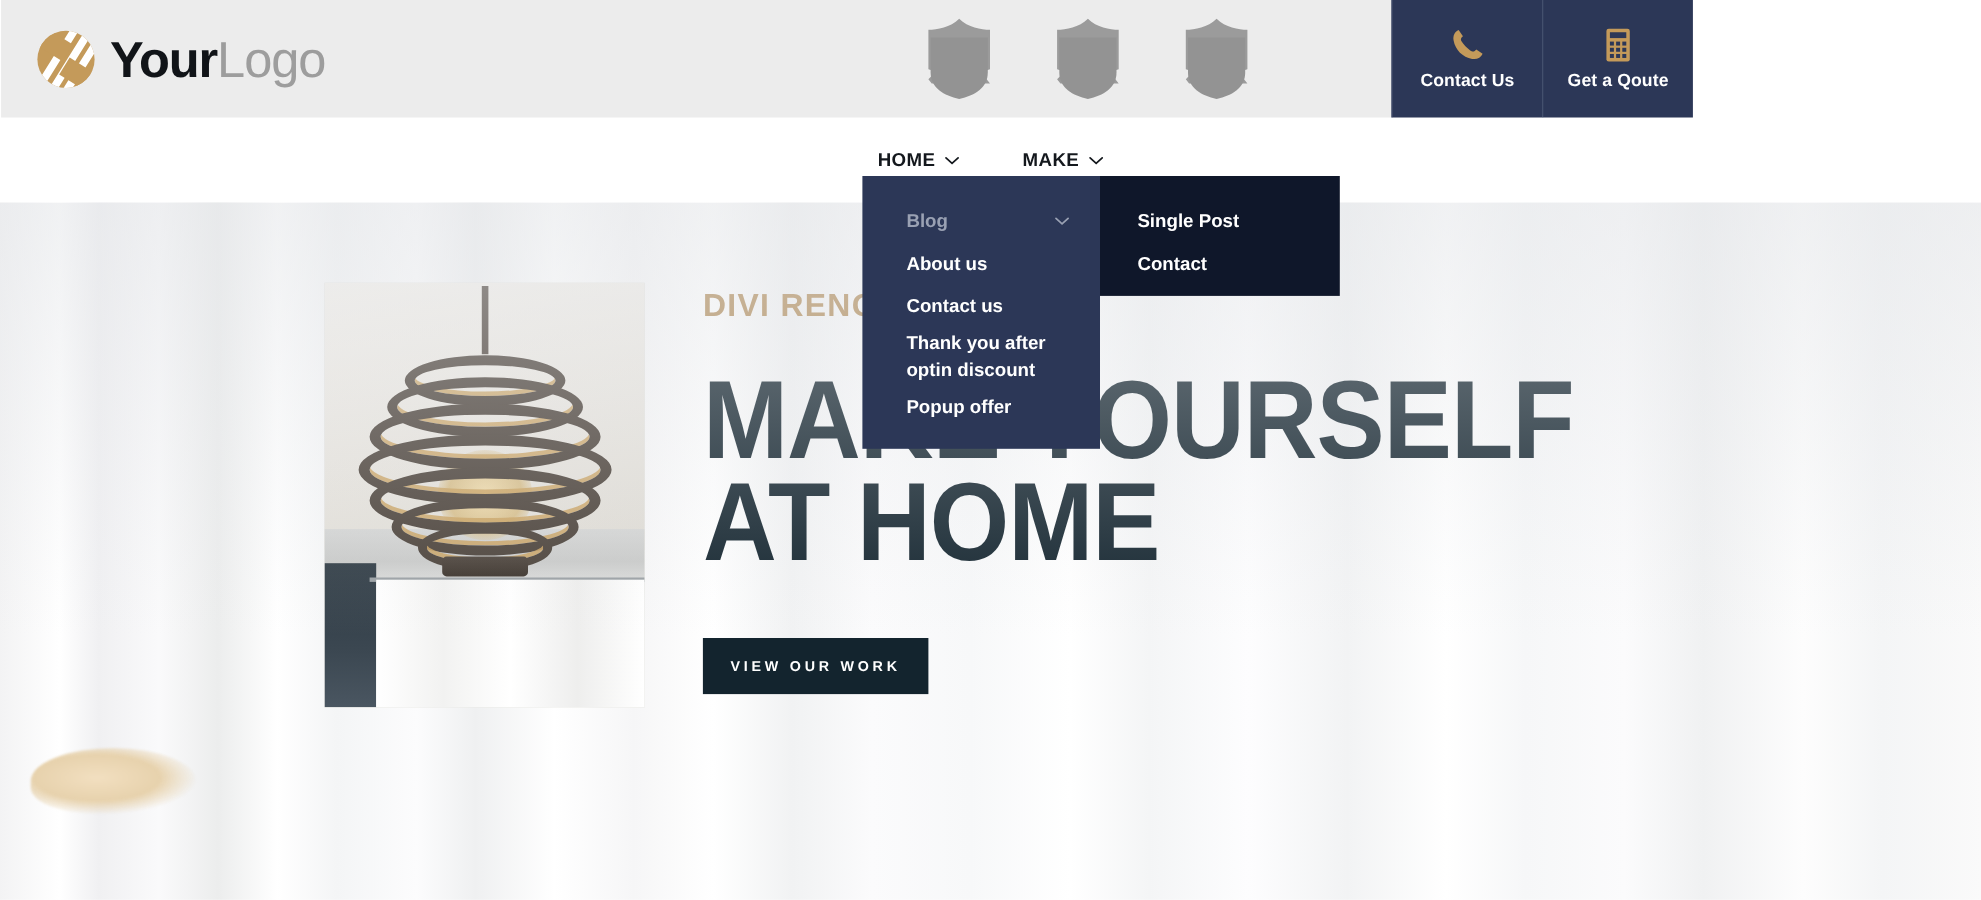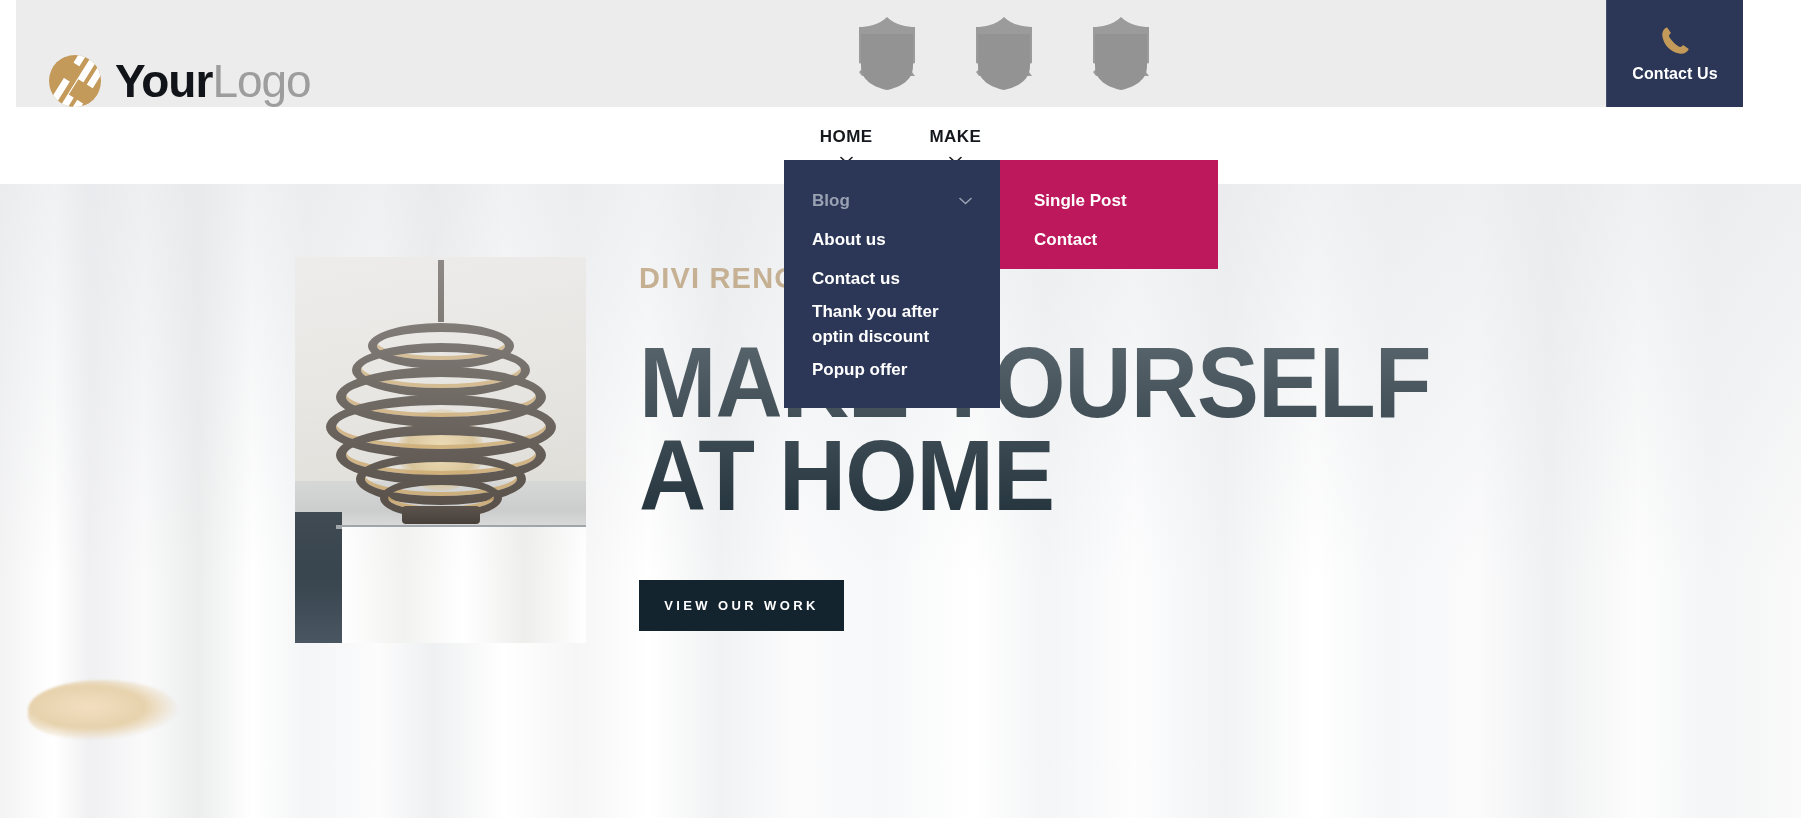--- a/index.html
+++ b/index.html
@@ -5,23 +5,23 @@
   * { margin:0; padding:0; box-sizing:border-box; }
   html, body {
     width:1801px; height:818px;
     overflow:hidden;
     font-family:"Liberation Sans", sans-serif;
     background:#ffffff;
   }
 
   
   .topbar{
-    position:absolute; left:16px; top:0; width:1727px; height:107px;
+    position:absolute; left:1px; top:0; width:1538px; height:107px;
     background:#ececec;
-    display:flex; align-items:flex-end;
+    display:flex; align-items:center;
   }
   .logo-wrap{
     display:flex; align-items:center; gap:14px;
     margin-left:33px;
   }
   .logo-mark{
     width:52px; height:52px; border-radius:50%;
     background:#c49a5a; position:relative; overflow:hidden;
     flex:0 0 auto;
   }
@@ -68,21 +68,21 @@
 
   
   .navbar{
     position:absolute; left:0; top:107px; width:1801px; height:77px;
     background:#ffffff;
     display:flex; align-items:center; justify-content:center; gap:57px;
   }
   .nav-item{
     display:flex; align-items:center; gap:9px;
     font-size:17px; font-weight:bold; color:#14181d;
-    letter-spacing:.4px; cursor:pointer;flex-direction:column;
+    letter-spacing:.4px; cursor:pointer;
   }
   .chev{ width:13px; height:8px; display:block; }
 
   
   .hero{
     position:absolute; left:0; top:184px; width:1801px; height:634px;
     overflow:hidden;
     background:
       linear-gradient(90deg,
         #f3f3f4 0%, #ffffff 3%, #f0f0f2 5%, #fafafb 8%, #eceded 11%,
@@ -180,25 +180,25 @@
     position:absolute; left:784px; top:160px; width:434px; height:110px;
     z-index:40; pointer-events:none;
   }
   .dd-main{
     position:absolute; left:0; top:0; width:216px;
     background:#2c3757; padding:23px 0 20px 0;
     pointer-events:auto;
   }
   .dd-sub{
     position:absolute; left:216px; top:0; width:218px; height:109px;
-    background:#be185d; pointer-events:auto;
+    background:#0f172a; pointer-events:auto;
   }
   .dd-item{
     display:flex; align-items:center; justify-content:space-between;
-    padding:0 28px 0 28px; min-height:36px;
+    padding:0 28px 0 40px; min-height:36px;
     color:#ffffff; font-size:17px; font-weight:bold; cursor:pointer;
     line-height:1.45;
   }
   .dd-item.dim{ color:#9aa1b3; }
   .dd-item + .dd-item{ margin-top:3px; }
   .dd-sub .dd-item{ padding-left:34px; }
   .dd-sub .dd-item:first-child{ margin-top:23px; }
   .dd-item-label{ white-space:pre-line; }
   .dd-chev{ width:13px; height:8px; flex:0 0 auto; }
 </style>
@@ -238,20 +238,36 @@
   <div class="qlinks">
 
     <div class="qlink">
       <svg class="ql-icon" viewBox="0 0 32 32">
         <path d="M8.5 3 C5 4.5 3.5 8 4.2 12 C5.6 20 12 26.4 20 27.8 C24 28.5 27.5 27 29 23.5 L23.6 19.8 C22.4 21.4 21 22 19.6 21.2 C16.6 19.4 12.6 15.4 10.8 12.4 C10 11 10.6 9.6 12.2 8.4 Z" fill="#c49a5a"></path>
       </svg>
       <span class="ql-label">Contact Us</span>
     </div>
 
 
+    <div class="qlink">
+      <svg class="ql-icon" viewBox="0 0 32 32">
+        <rect x="6" y="2" width="20" height="28" rx="2" fill="#c49a5a"></rect>
+        <rect x="9" y="5" width="14" height="5" fill="#2c3757"></rect>
+        <rect x="9" y="13" width="3.4" height="3.4" fill="#2c3757"></rect>
+        <rect x="14.3" y="13" width="3.4" height="3.4" fill="#2c3757"></rect>
+        <rect x="19.6" y="13" width="3.4" height="3.4" fill="#2c3757"></rect>
+        <rect x="9" y="18.3" width="3.4" height="3.4" fill="#2c3757"></rect>
+        <rect x="14.3" y="18.3" width="3.4" height="3.4" fill="#2c3757"></rect>
+        <rect x="19.6" y="18.3" width="3.4" height="3.4" fill="#2c3757"></rect>
+        <rect x="9" y="23.6" width="3.4" height="3.4" fill="#2c3757"></rect>
+        <rect x="14.3" y="23.6" width="3.4" height="3.4" fill="#2c3757"></rect>
+        <rect x="19.6" y="23.6" width="3.4" height="3.4" fill="#2c3757"></rect>
+      </svg>
+      <span class="ql-label">Get a Qoute</span>
+    </div>
 
   </div>
 </div>
 
 <div class="navbar">
 
   <div class="nav-item">
     <span>HOME</span>
     <svg class="chev" viewBox="0 0 13 8">
       <path d="M1 1.5 L6.5 6.5 L12 1.5" stroke="#14181d" stroke-width="1.6" fill="none" stroke-linecap="round"></path>

